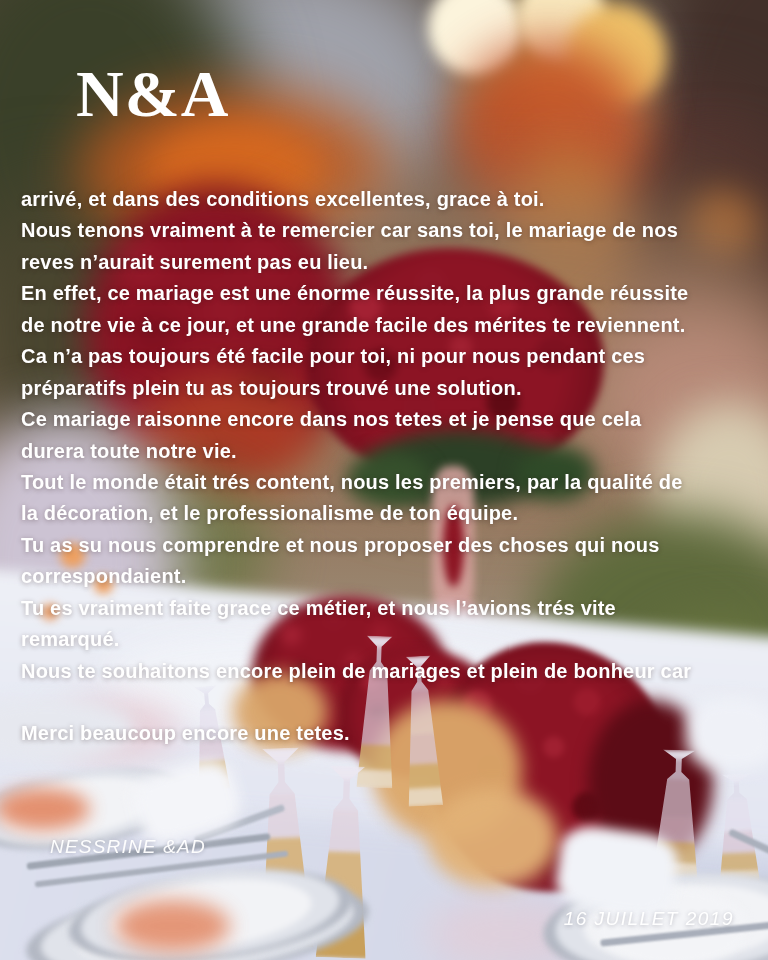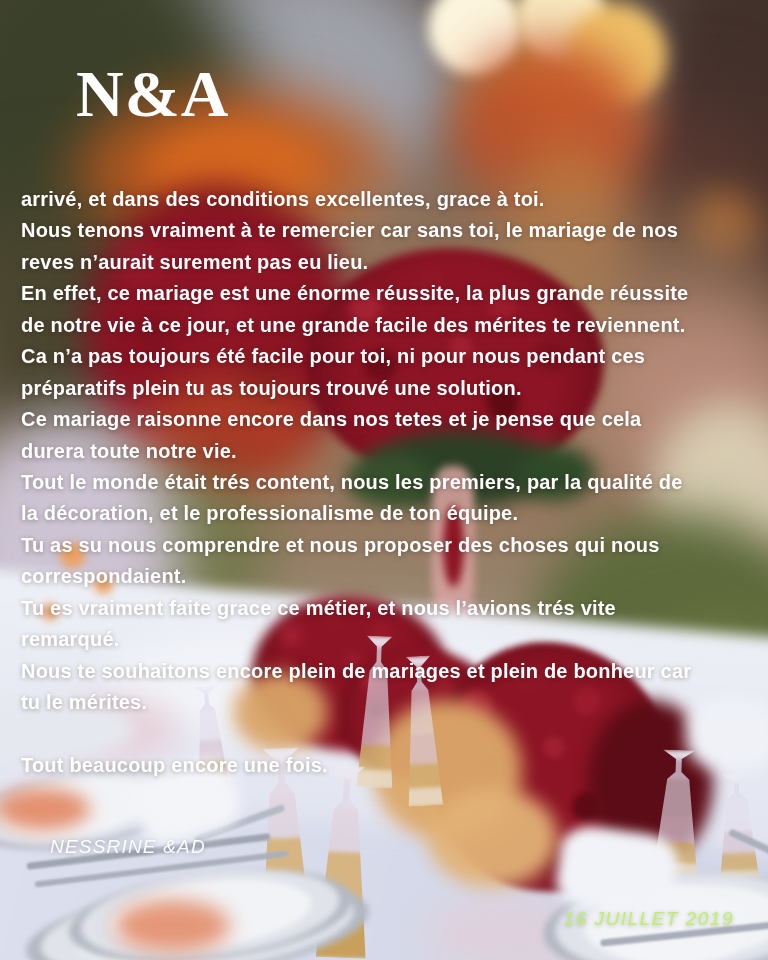--- a/index.html
+++ b/index.html
@@ -100,21 +100,21 @@
     radial-gradient(circle at 66% 66%,#600a14 0 6%,rgba(96,10,20,0) 7%),
     radial-gradient(circle at 50% 88%,#7c1120 0 6%,rgba(124,17,32,0) 7%),
     radial-gradient(circle at 78% 82%,#8e1829 0 5%,rgba(142,24,41,0) 6%),
     radial-gradient(circle at 50% 50%,#8c1424 0 55%,#5a0a15 100%);}
 
   
   .logo{position:absolute;left:76px;top:58px;font:700 66px/1.1 "Liberation Serif",serif;color:#fff;letter-spacing:1px;}
   .msg{position:absolute;left:21px;top:184px;}
   .line{height:31.45px;white-space:nowrap;font:700 20px/31.45px "Liberation Sans",sans-serif;color:#fff;letter-spacing:.2px;text-shadow:0 1px 5px rgba(40,20,20,.35);}
   .sig{position:absolute;left:50px;top:836px;font:italic 400 19px/1.2 "Liberation Sans",sans-serif;color:#fff;letter-spacing:1.2px;opacity:.96;text-shadow:0 1px 4px rgba(60,60,80,.3);}
-  .date{position:absolute;right:34px;top:908px;font:italic 400 19px/1.2 "Liberation Sans",sans-serif;color:#bef264;letter-spacing:1.5px;text-shadow:0 1px 4px rgba(60,60,80,.35);}
+  .date{position:absolute;right:34px;top:908px;font:italic 400 19px/1.2 "Liberation Sans",sans-serif;color:#ffffff;letter-spacing:1.5px;text-shadow:0 1px 4px rgba(60,60,80,.35);}
 </style>
 </head>
 <body>
 
 <div class="canvas">
 
   <div class="bg">
     <div class="bg-base"></div>
     <i class="p s1"></i>
     <i class="p s2"></i>
@@ -204,21 +204,20 @@
     <div class="line">préparatifs plein tu as toujours trouvé une solution.</div>
     <div class="line">Ce mariage raisonne encore dans nos tetes et je pense que cela</div>
     <div class="line">durera toute notre vie.</div>
     <div class="line">Tout le monde était trés content, nous les premiers, par la qualité de</div>
     <div class="line">la décoration, et le professionalisme de ton équipe.</div>
     <div class="line">Tu as su nous comprendre et nous proposer des choses qui nous</div>
     <div class="line">correspondaient.</div>
     <div class="line">Tu es vraiment faite grace ce métier, et nous l’avions trés vite</div>
     <div class="line">remarqué.</div>
     <div class="line">Nous te souhaitons encore plein de mariages et plein de bonheur car</div>
-    <div class="line">tu le mérites.</div>
     <div class="line"></div>
-    <div class="line">Tout beaucoup encore une fois.</div>
+    <div class="line">Merci beaucoup encore une tetes.</div>
   </div>
 
   <div class="sig">NESSRINE &amp;AD</div>
   <div class="date">16 JUILLET 2019</div>
 
 </div>
 
 </body></html>

